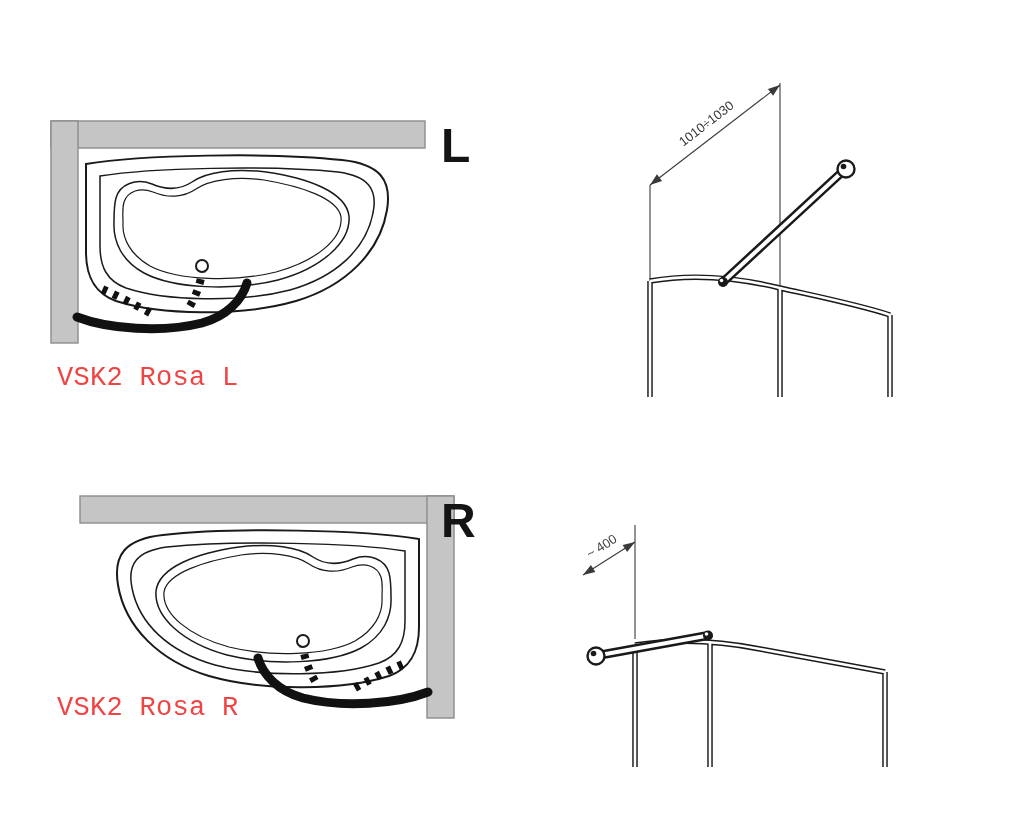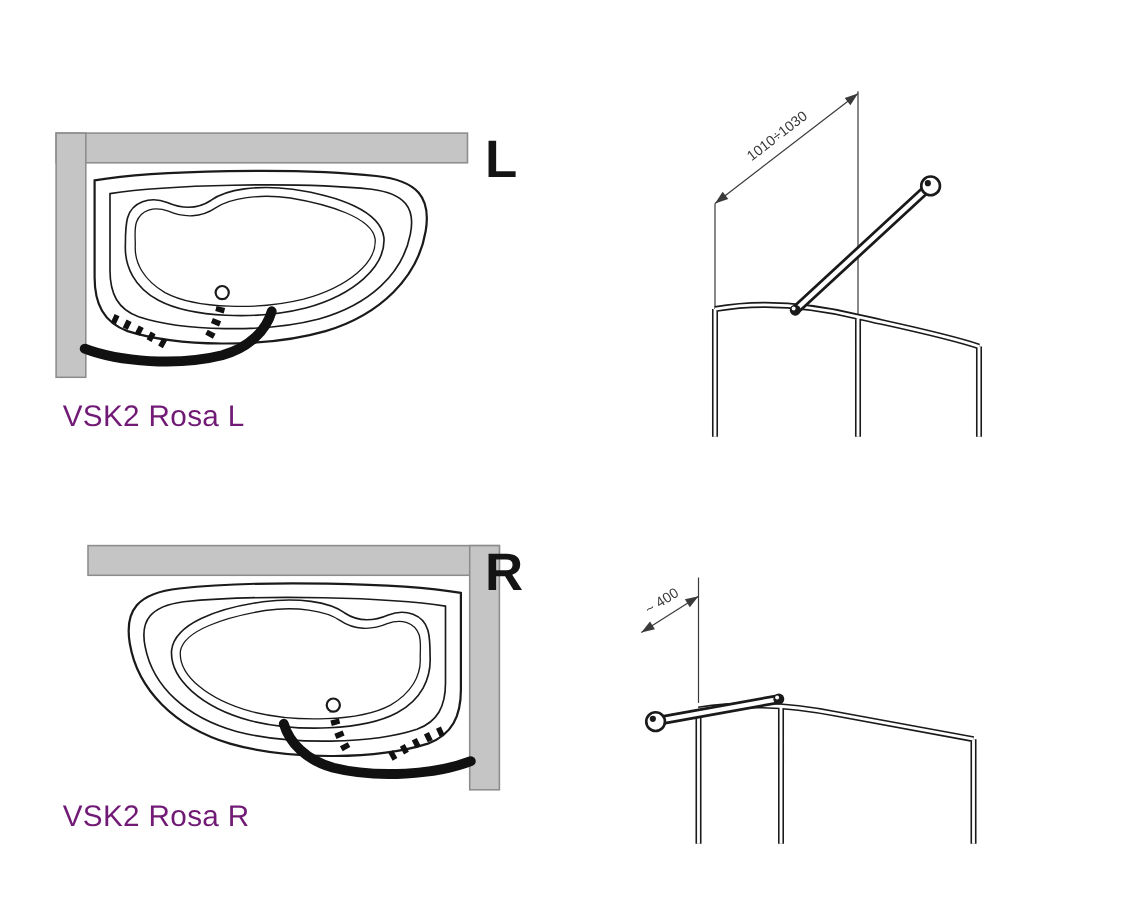--- a/index.html
+++ b/index.html
@@ -3,21 +3,21 @@
 <meta charset="utf-8">
 <style>
   html,body{margin:0;padding:0;background:#ffffff;}
   .canvas{
     position:relative;width:1024px;height:823px;background:#ffffff;
     font-family:"Liberation Sans", sans-serif;overflow:hidden;
   }
   .abs{position:absolute;}
   svg{display:block;overflow:visible;}
   .corner-label{font-size:48px;font-weight:bold;color:#141414;line-height:1;}
-  .caption{font-size:27px;color:#701a75;letter-spacing:.3px;}
+  .caption{font-size:27px;color:#ef4444;letter-spacing:.3px;font-family:Liberation Mono, monospace;}
 
   
   .wall{stroke:#8c8c8c;stroke-width:1.4;}
   .tub-outer{stroke:#1a1a1a;stroke-width:2;fill:#ffffff;}
   .tub-line{stroke:#1a1a1a;stroke-width:1.5;fill:none;}
   .tub-line.fine{stroke-width:1.2;}
   .knob{fill:#ffffff;stroke:#1a1a1a;stroke-width:2;}
   .screen-solid{stroke:#111111;stroke-width:9;fill:none;stroke-linecap:round;}
   .screen-dash{stroke:#111111;stroke-width:8;fill:none;stroke-linecap:butt;stroke-dasharray:5 7;}
 
@@ -103,21 +103,21 @@
     <circle class="ball" cx="261" cy="94" r="8.5"></circle>
     <circle class="ball-dot" cx="258.5" cy="91.5" r="2.8"></circle>
   </svg>
 
   <svg class="abs" style="left:55px;top:495px" width="400" height="240" viewBox="0 0 400 240" xmlns="http://www.w3.org/2000/svg" xmlns:xlink="http://www.w3.org/1999/xlink">
     <use href="#rosa-plan" xlink:href="#rosa-plan" transform="translate(400,0) scale(-1,1)"></use>
   </svg>
 
   <div class="abs corner-label" style="left:441px;top:497px">R</div>
 
-  <div class="abs caption" style="left:57px;top:727px">VSK2 Rosa R</div>
+  <div class="abs caption" style="left:57px;top:693px">VSK2 Rosa R</div>
 
   <svg class="abs" style="left:555px;top:515px" width="370" height="265" viewBox="0 0 370 265" xmlns="http://www.w3.org/2000/svg">
 
     <line class="thin" x1="80" y1="10" x2="80" y2="124"></line>
 
     <line class="thin" x1="28" y1="60" x2="80" y2="27"></line>
     <path class="arrowhead" d="M 0 0 L 12 4.2 L 12 -4.2 Z" transform="translate(28,60) rotate(-32.4)"></path>
     <path class="arrowhead" d="M 0 0 L 12 4.2 L 12 -4.2 Z" transform="translate(80,27) rotate(147.6)"></path>
     <text class="dimtext" text-anchor="middle" transform="translate(49,35) rotate(-32.4)">~ 400</text>
 

